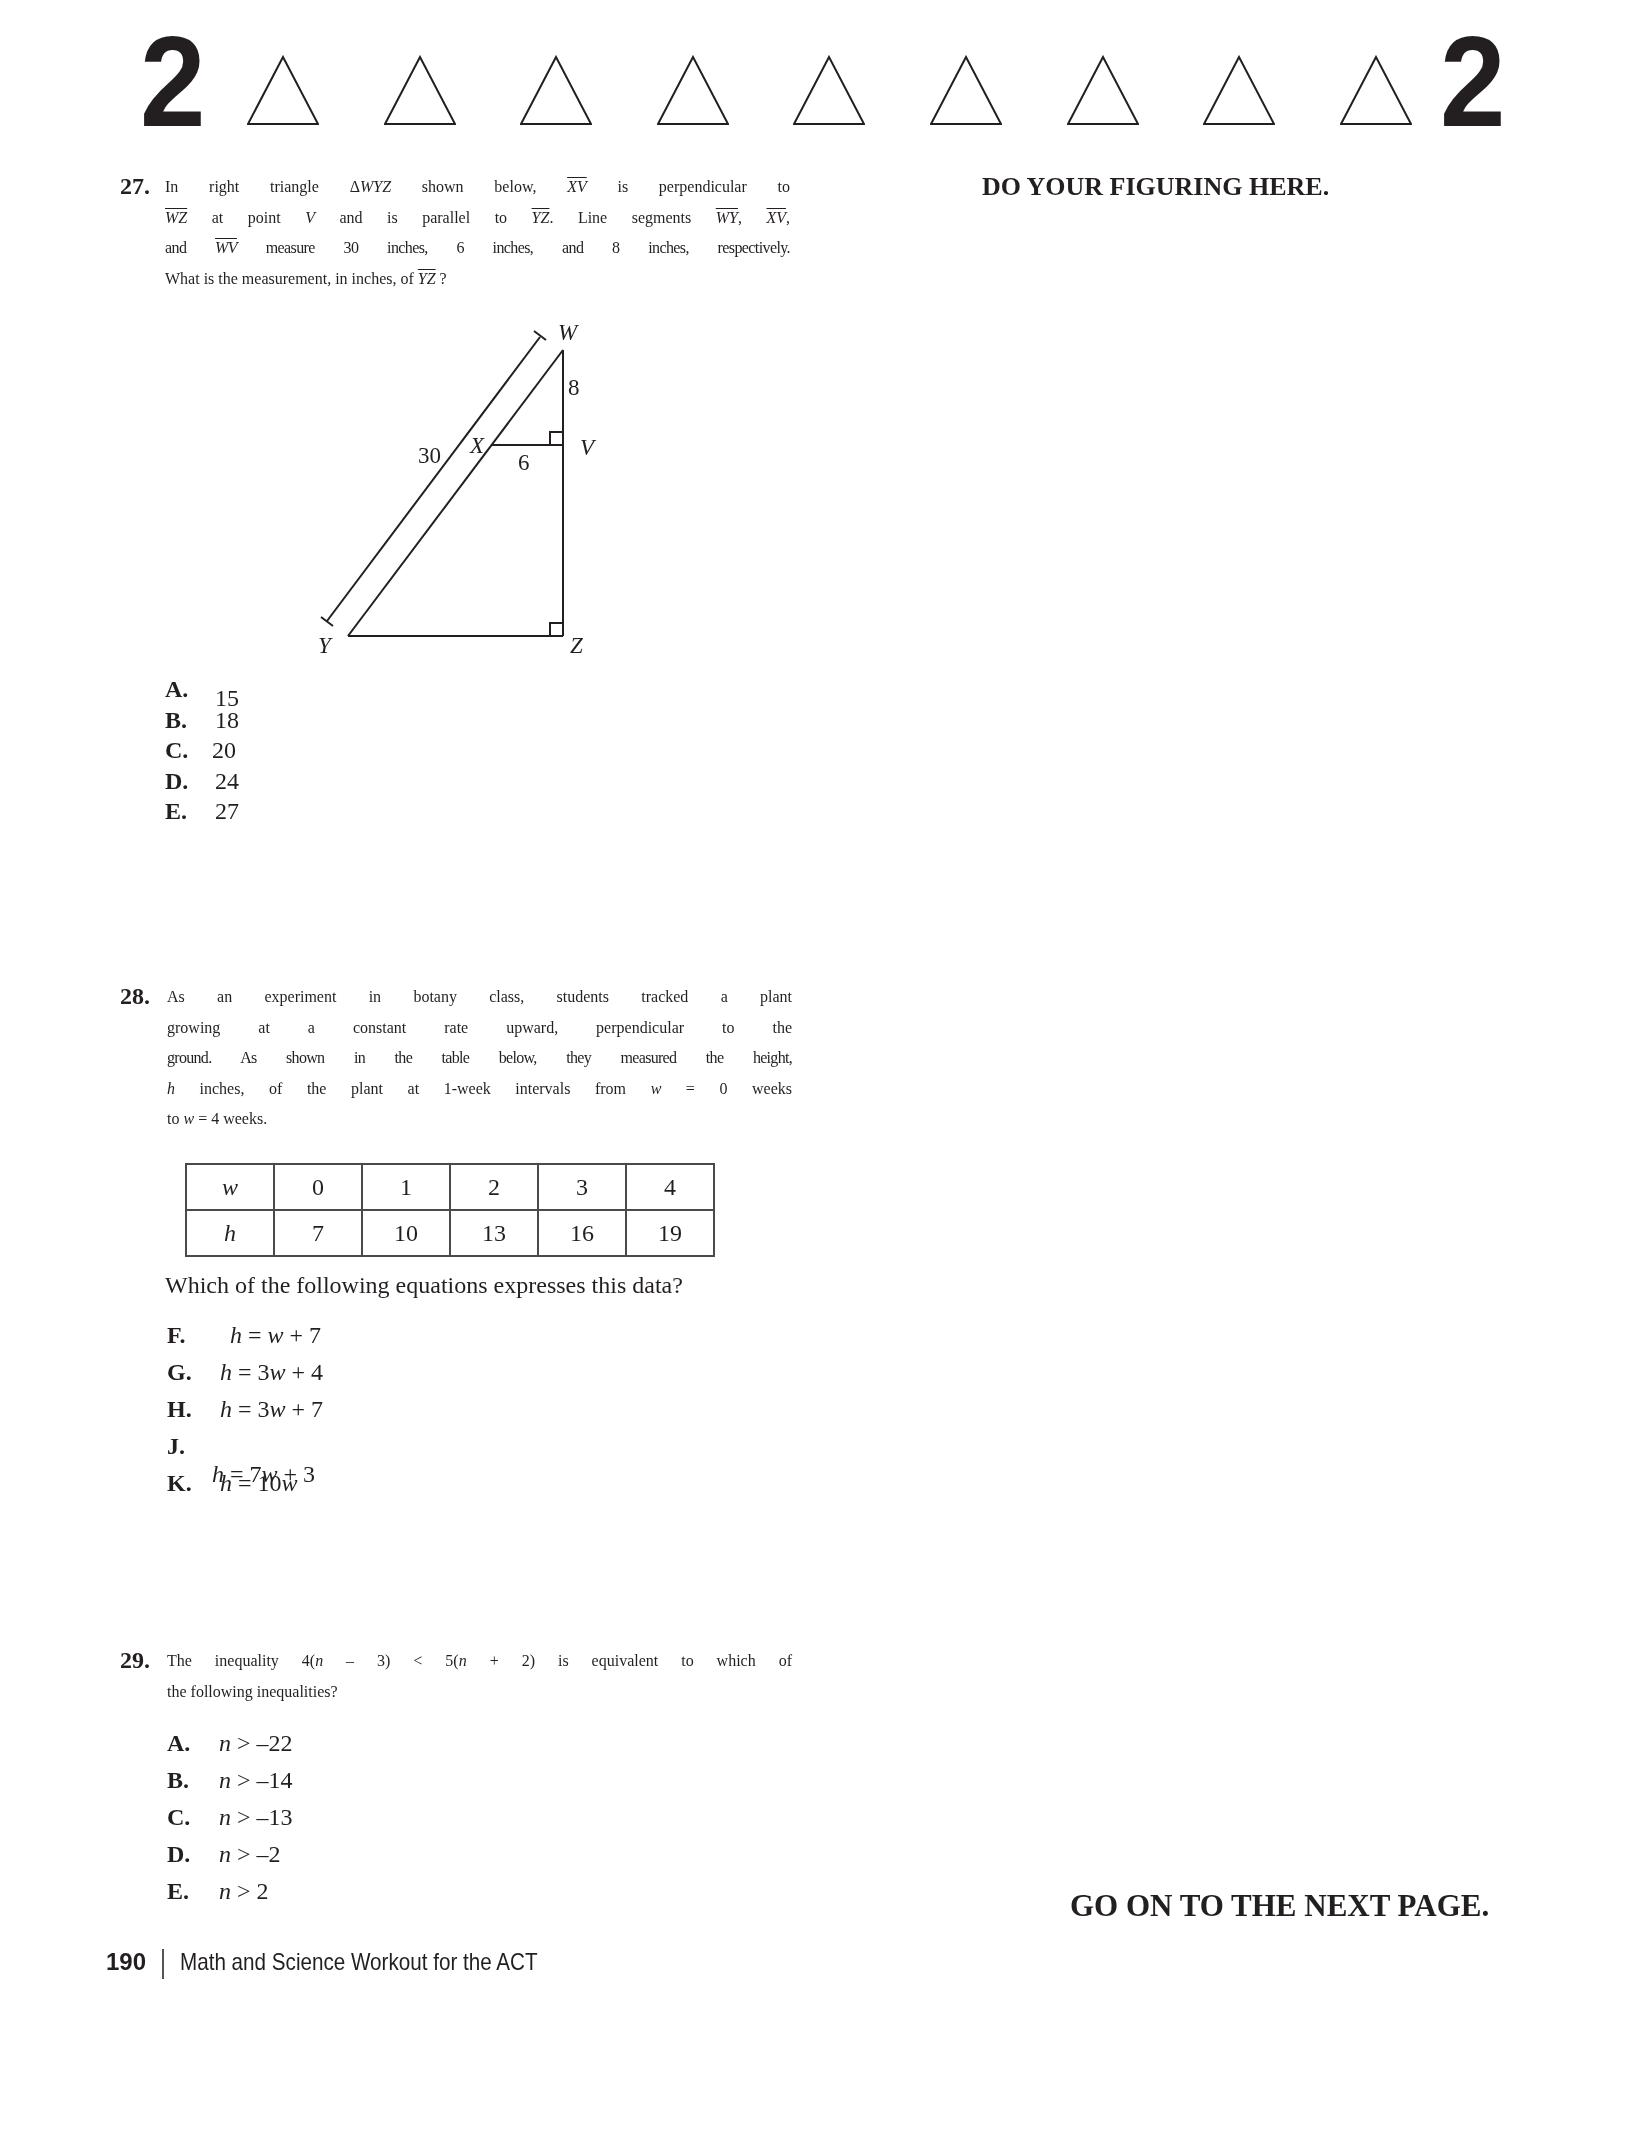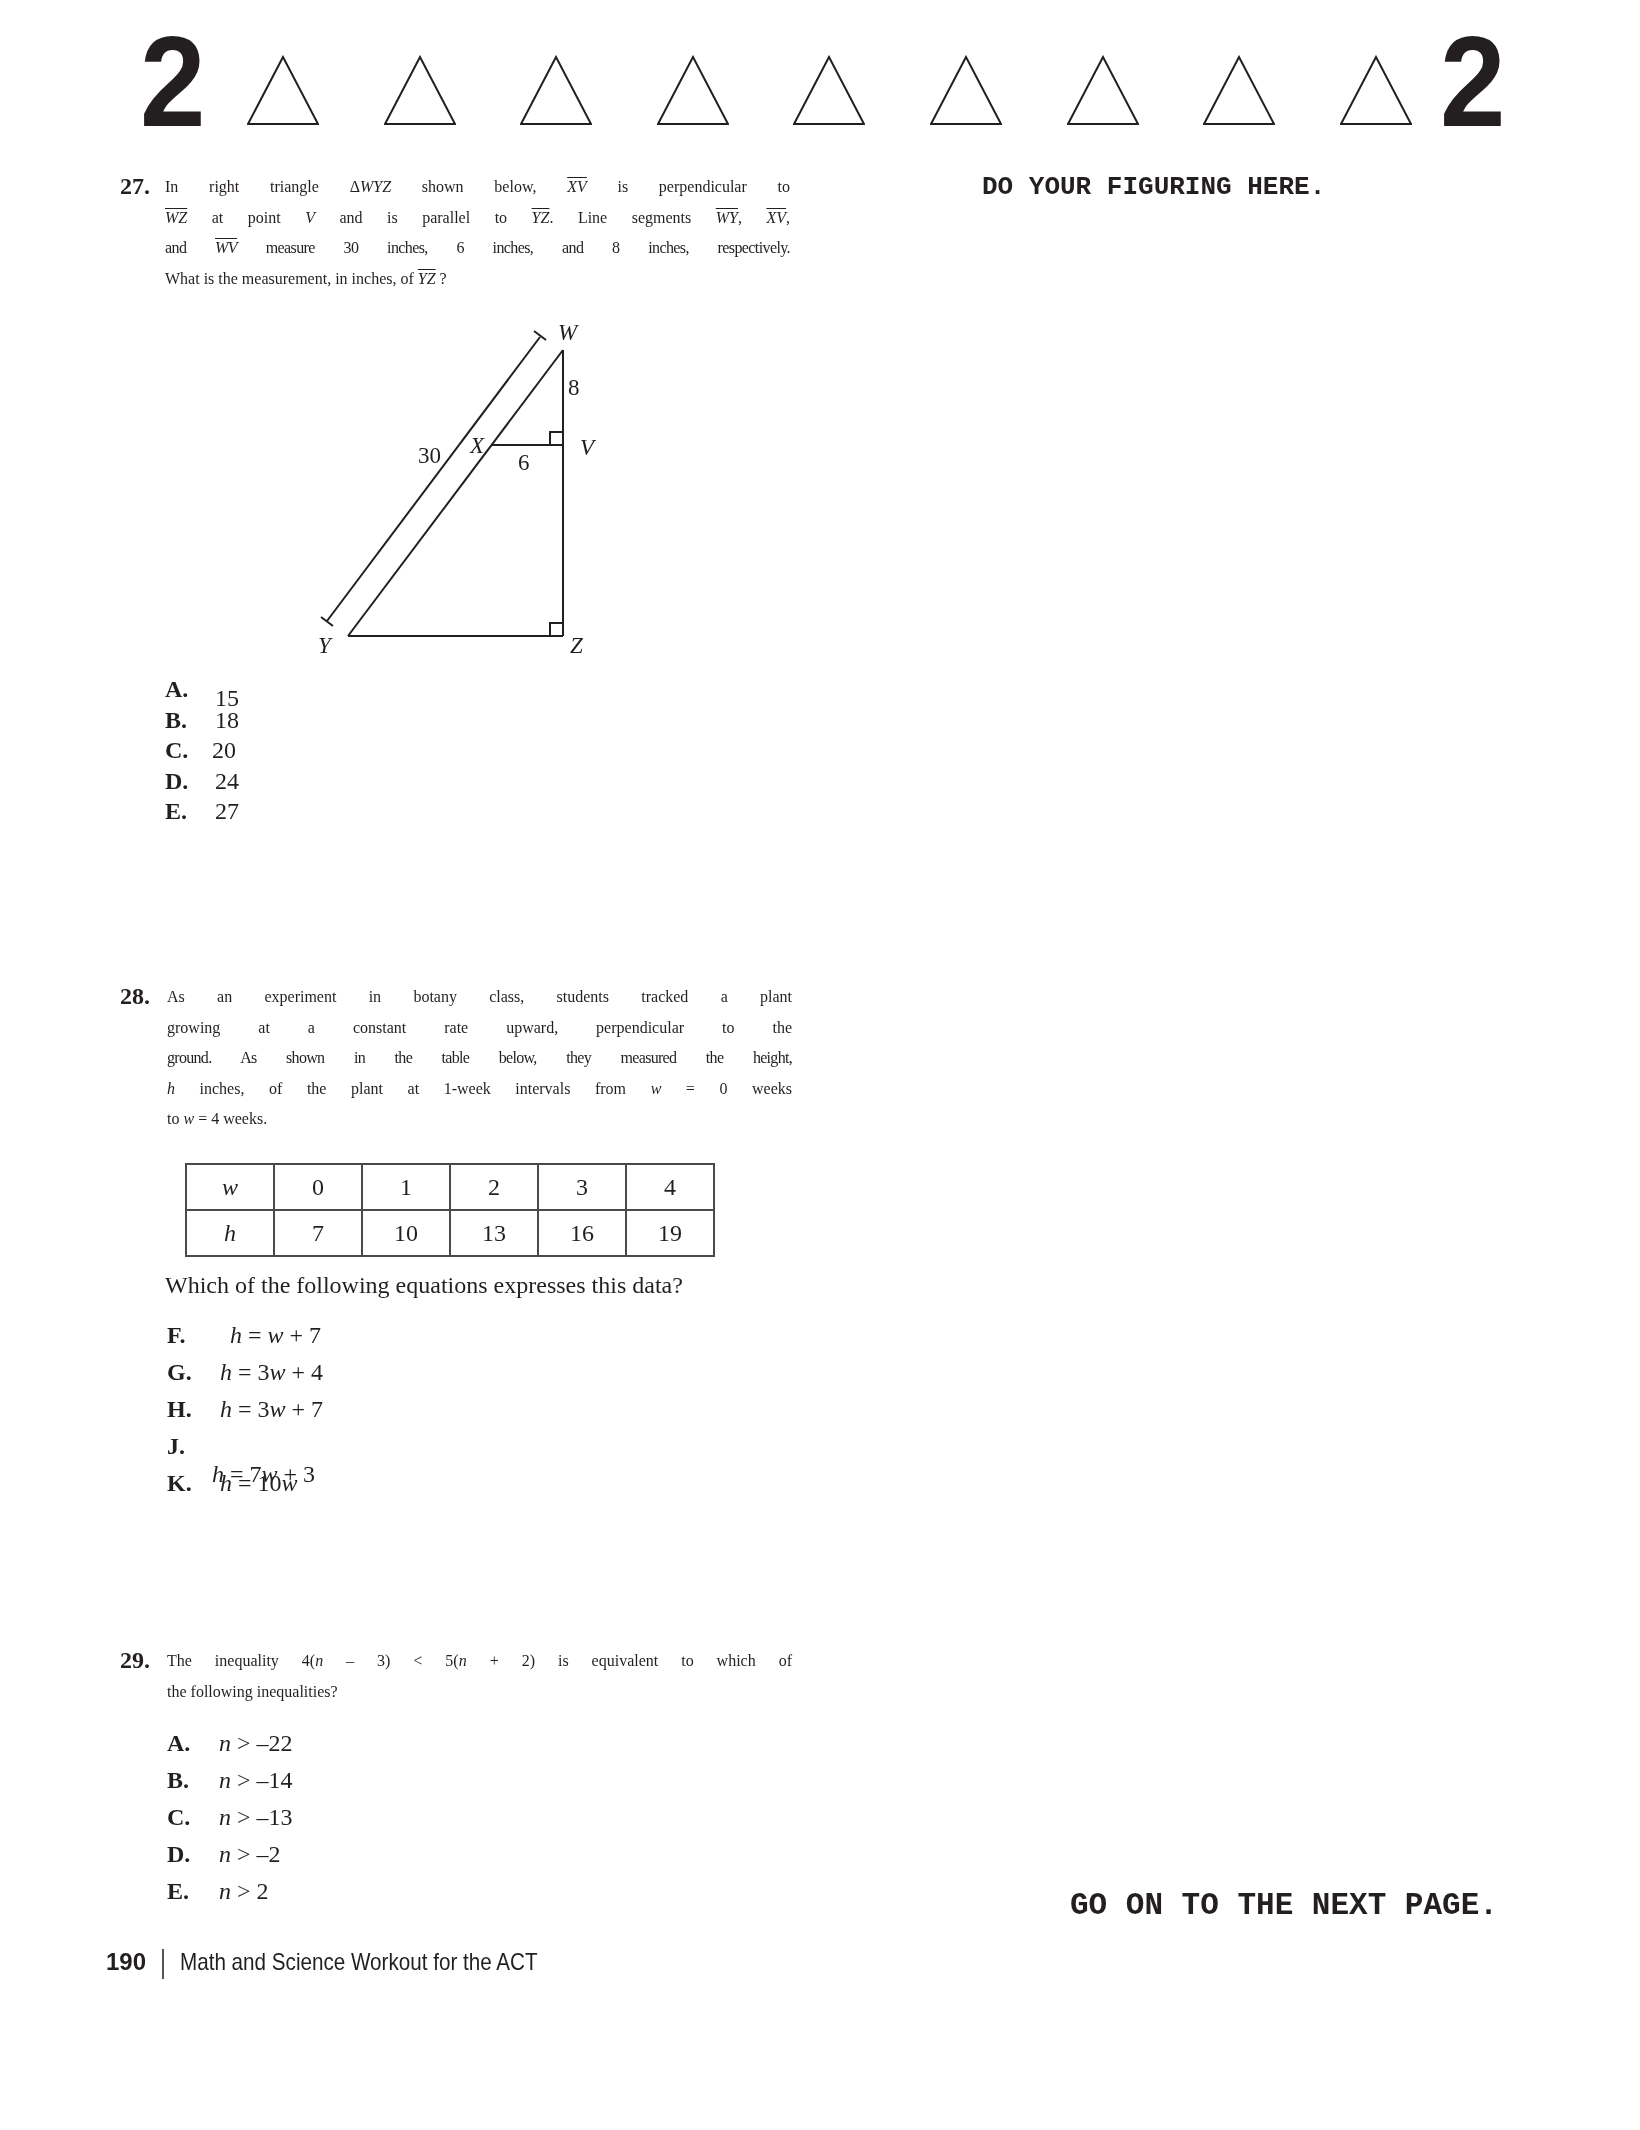--- a/index.html
+++ b/index.html
@@ -11,21 +11,21 @@
   .qnum { font-weight: bold; font-size: 24px; }
   .qtext { font-size: 16px; line-height: 30.5px; width: 625px; text-align: justify; }
   .qtext .line { display: block; white-space: nowrap; text-align-last: justify; }
   .qtext .line.last { text-align-last: left; }
   .ov { text-decoration: overline; font-style: italic; }
   .it { font-style: italic; }
   .choices { font-size: 24px; }
   .choice { position: absolute; left: 0; white-space: nowrap; }
   .choice .letter { font-weight: bold; display: inline-block; }
   .choice .val { position: absolute; white-space: nowrap; }
-  .sans-bold { font-family: Liberation Mono, monospace; font-weight: bold; }
+  .sans-bold { font-family: Liberation Serif, serif; font-weight: bold; }
   table.data { border-collapse: collapse; font-size: 24px; }
   table.data td { border: 2px solid #4a4a4a; width: 86px; height: 44px; text-align: center; padding: 0; }
   table.data td.hdr { width: 86px; font-style: italic; }
   .footer { font-family: "Liberation Sans", "DejaVu Sans", sans-serif; font-size: 24px; }
   .footer .pg { font-weight: bold; }
   .footer .sep { display: inline-block; width: 2px; height: 30px; background: #555; vertical-align: middle; margin: 0 16px; }
   .footer .book { transform: scaleX(0.86); transform-origin: left center; display: inline-block; }
 </style>
 </head>
 <body>

